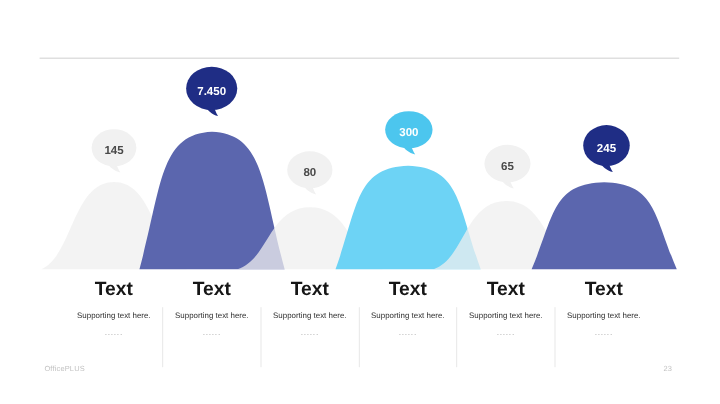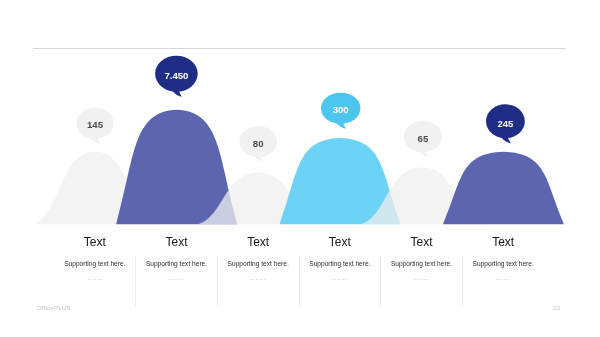--- a/index.html
+++ b/index.html
@@ -5,21 +5,21 @@
   html,body{margin:0;padding:0;background:#fff;}
   body{width:600px;height:337px;overflow:hidden;
        font-family:"Liberation Sans",sans-serif;
        -webkit-font-smoothing:antialiased;}
   .slide{position:relative;width:600px;height:337px;background:#ffffff;overflow:hidden;}
   .rule{position:absolute;left:33px;top:48px;width:533px;height:1.2px;background:#d7d7d7;}
   .chart{position:absolute;left:0;top:0;width:600px;height:337px;}
   .labels{position:absolute;left:54px;top:236px;width:490px;height:74px;display:flex;}
   .col{flex:1 1 0;display:flex;flex-direction:column;align-items:center;position:relative;}
   .col + .col::before{content:"";position:absolute;left:-0.5px;top:20px;width:1px;height:50px;background:#ebebeb;}
-  .col .t{font-size:12px;font-weight:normal;color:#161616;line-height:12px;}
+  .col .t{font-size:16px;font-weight:bold;color:#161616;line-height:12px;}
   .col .s{font-size:6.6px;color:#2e2e2e;margin-top:12px;line-height:8px;}
   .col .d{font-size:7px;color:#b0b0b0;margin-top:6px;letter-spacing:0.6px;line-height:8px;}
   .brand{position:absolute;left:37px;top:304px;font-size:6.2px;color:#c2c2c2;letter-spacing:.15px;}
   .pageno{position:absolute;left:553px;top:304px;font-size:6.2px;color:#c2c2c2;}
 </style>
 </head>
 <body>
 
 <div class="slide">
   <div class="rule"></div>

